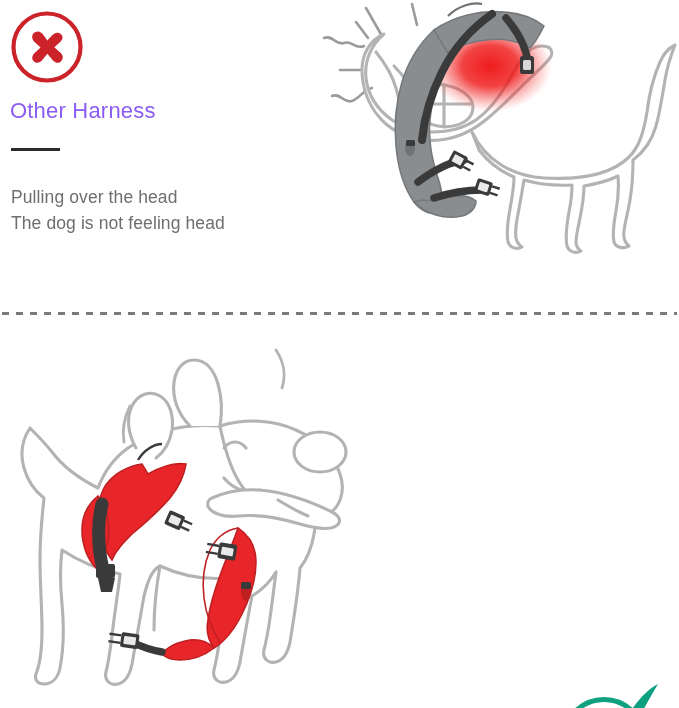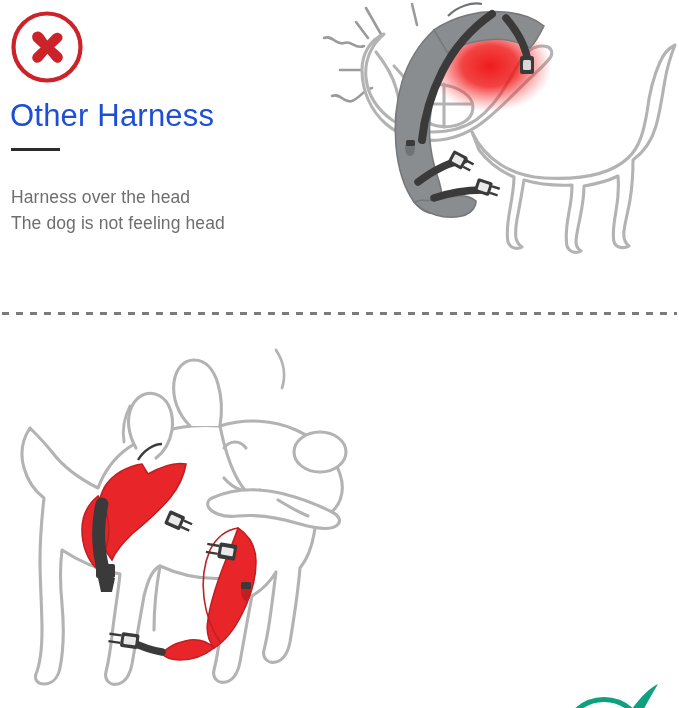--- a/index.html
+++ b/index.html
@@ -20,21 +20,21 @@
   #bottom-panel{position:absolute;left:0;top:314px;width:679px;height:394px;}
 
   
   #cross-badge{position:absolute;left:8px;top:8px;width:78px;height:78px;}
   
   #check-badge{position:absolute;left:556px;top:368px;width:105px;height:108px;}
 
   
   .heading-left{
     position:absolute;left:10px;top:98px;
-    font-size:31px;letter-spacing:.2px;color:#1d4ed8;font-weight:400;
+    font-size:22px;letter-spacing:.2px;color:#8b5cf6;font-weight:400;
     white-space:nowrap;
   }
   .rule-left{position:absolute;left:11px;top:148px;width:49px;height:3px;background:#2b2b2b;}
 
   .body-left{
     position:absolute;left:11px;top:184px;width:330px;
     font-size:17.5px;line-height:26px;color:#6e6e6e;font-weight:400;
     text-align:left;letter-spacing:.1px;
   }
   .body-left .ln{display:block;}
@@ -75,21 +75,21 @@
                  L32.6 39.4
                  L26.6 34
                  C23.6 31.3 23.2 26.5 26.5 24.5 Z" fill="#cc2229"></path>
       </svg>
     </div>
 
     <div class="heading-left no-sel">Other Harness</div>
     <div class="rule-left"></div>
 
     <div class="body-left no-sel">
-      <span class="ln">Harness over the head</span>
+      <span class="ln">Pulling over the head</span>
       <span class="ln">The dog is not feeling head</span>
     </div>
 
     <div class="abs" style="left:322px;top:0;width:357px;height:290px;">
       <svg viewBox="0 0 357 290" width="357" height="290">
         <defs>
           <radialGradient id="painGlow" cx="50%" cy="50%" r="50%">
             <stop offset="0%" stop-color="#ee1010" stop-opacity="0.95"></stop>
             <stop offset="45%" stop-color="#ef1414" stop-opacity="0.80"></stop>
             <stop offset="75%" stop-color="#f23030" stop-opacity="0.35"></stop>

